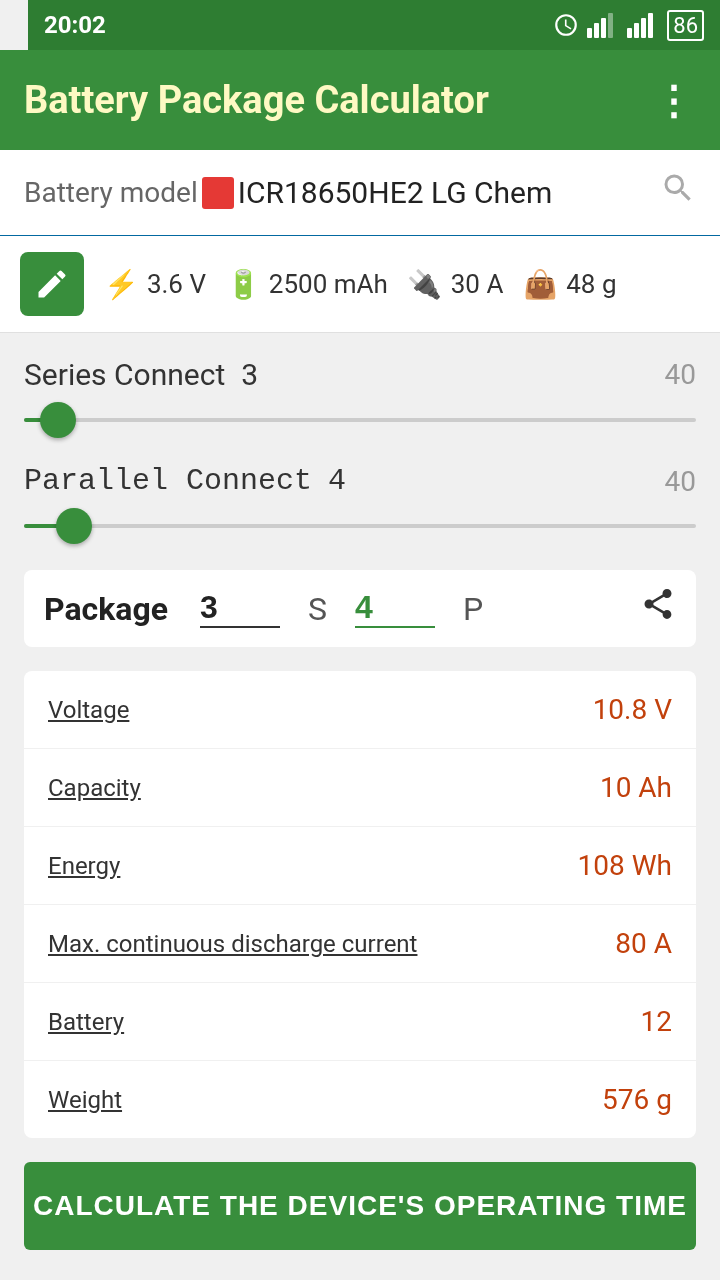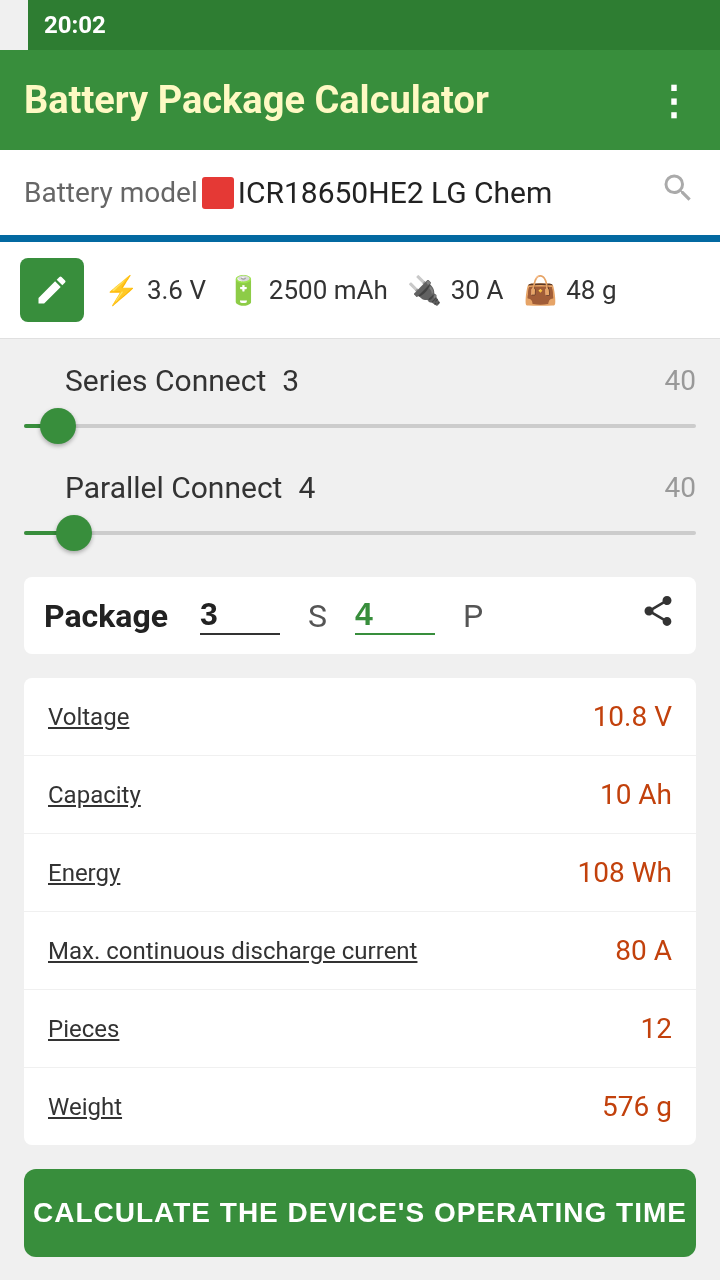--- a/index.html
+++ b/index.html
@@ -50,21 +50,21 @@
       letter-spacing: 2px;
     }
 
     
     .model-row {
       background: white;
       display: flex;
       align-items: center;
       padding: 20px 24px;
       gap: 4px;
-      border-bottom: 7px solid #0369a1;
+      border-bottom: 1px solid #0369a1;
     }
     .model-label {
       color: #666;
       font-size: 28px;
     }
     .model-color-swatch {
       width: 32px;
       height: 32px;
       background: #e53935;
       border-radius: 3px;
@@ -118,21 +118,20 @@
 
     
     .connect-row {
       margin-bottom: 24px;
     }
     .connect-label-row {
       display: flex;
       justify-content: space-between;
       align-items: center;
       margin-bottom: 8px;
-      margin-left: 41px;
     }
     .connect-label {
       font-size: 30px;
       color: #333;
     }
     .connect-value {
       font-size: 30px;
       color: #333;
     }
     .connect-max {
@@ -233,35 +232,59 @@
       font-size: 28px;
       color: #c2410c;
       font-weight: normal;
     }
 
     
     .calc-btn {
       background: #388e3c;
       color: white;
       border: none;
-      border-radius: 12px;
+      border-radius: 6px;
       width: 100%;
       height: 88px;
       font-size: 28px;
       font-weight: bold;
       letter-spacing: 1px;
       cursor: pointer;
       margin-bottom: 32px;
     }
   </style>
 </head>
 <body>
 
 <div class="status-bar">
   <span class="status-time">20:02</span>
+  <div class="status-icons">
+
+    <svg width="26" height="26" viewBox="0 0 24 24" fill="white">
+      <path d="M12 2a10 10 0 100 20A10 10 0 0012 2zm0 18a8 8 0 110-16 8 8 0 010 16zm.5-13H11v6l5.25 3.15.75-1.23-4.5-2.67V7z"></path>
+    </svg>
+
+    <svg width="32" height="26" viewBox="0 0 32 26" fill="white">
+      <rect x="0" y="16" width="5" height="10" rx="1"></rect>
+      <rect x="7" y="11" width="5" height="15" rx="1"></rect>
+      <rect x="14" y="6" width="5" height="20" rx="1"></rect>
+      <rect x="21" y="1" width="5" height="25" rx="1" opacity="0.4"></rect>
+    </svg>
+
+    <svg width="32" height="26" viewBox="0 0 32 26" fill="white">
+      <rect x="0" y="16" width="5" height="10" rx="1"></rect>
+      <rect x="7" y="11" width="5" height="15" rx="1"></rect>
+      <rect x="14" y="6" width="5" height="20" rx="1"></rect>
+      <rect x="21" y="1" width="5" height="25" rx="1"></rect>
+    </svg>
+
+    <span style="font-size:22px; border:2px solid white; border-radius:3px; padding:1px 4px; position:relative;">
+      <span>86</span>
+    </span>
+  </div>
 </div>
 
 <div class="app-bar">
   <span class="app-title">Battery Package Calculator</span>
   <span class="app-menu">⋮</span>
 </div>
 
 <div class="model-row">
   <span class="model-label">Battery model</span>
   <div class="model-color-swatch"></div>
@@ -312,21 +335,21 @@
       <div class="slider-track">
         <div class="slider-fill" style="width:5%;"></div>
         <div class="slider-thumb" style="left:5%;"></div>
       </div>
     </div>
   </div>
 
   
   <div class="connect-row">
     <div class="connect-label-row">
-      <div style="display:flex; gap:16px; align-items:flex-end;">
+      <div style="display:flex; gap:16px; align-items:flex-end;font-family:Liberation Mono, monospace;">
         <span class="connect-label">Parallel Connect</span>
         <span class="connect-value">4</span>
       </div>
       <span class="connect-max">40</span>
     </div>
     <div class="slider-container">
       <div class="slider-track">
         <div class="slider-fill" style="width:7.5%;"></div>
         <div class="slider-thumb" style="left:7.5%;"></div>
       </div>
@@ -359,21 +382,21 @@
       </div>
       <div class="result-row">
         <span class="result-label">Energy</span>
         <span class="result-value">108 Wh</span>
       </div>
       <div class="result-row">
         <span class="result-label">Max. continuous discharge current</span>
         <span class="result-value">80 A</span>
       </div>
       <div class="result-row">
-        <span class="result-label">Pieces</span>
+        <span class="result-label">Battery</span>
         <span class="result-value">12</span>
       </div>
       <div class="result-row">
         <span class="result-label">Weight</span>
         <span class="result-value">576 g</span>
       </div>
     </div>
 
   
   <button class="calc-btn">CALCULATE THE DEVICE'S OPERATING TIME</button>

